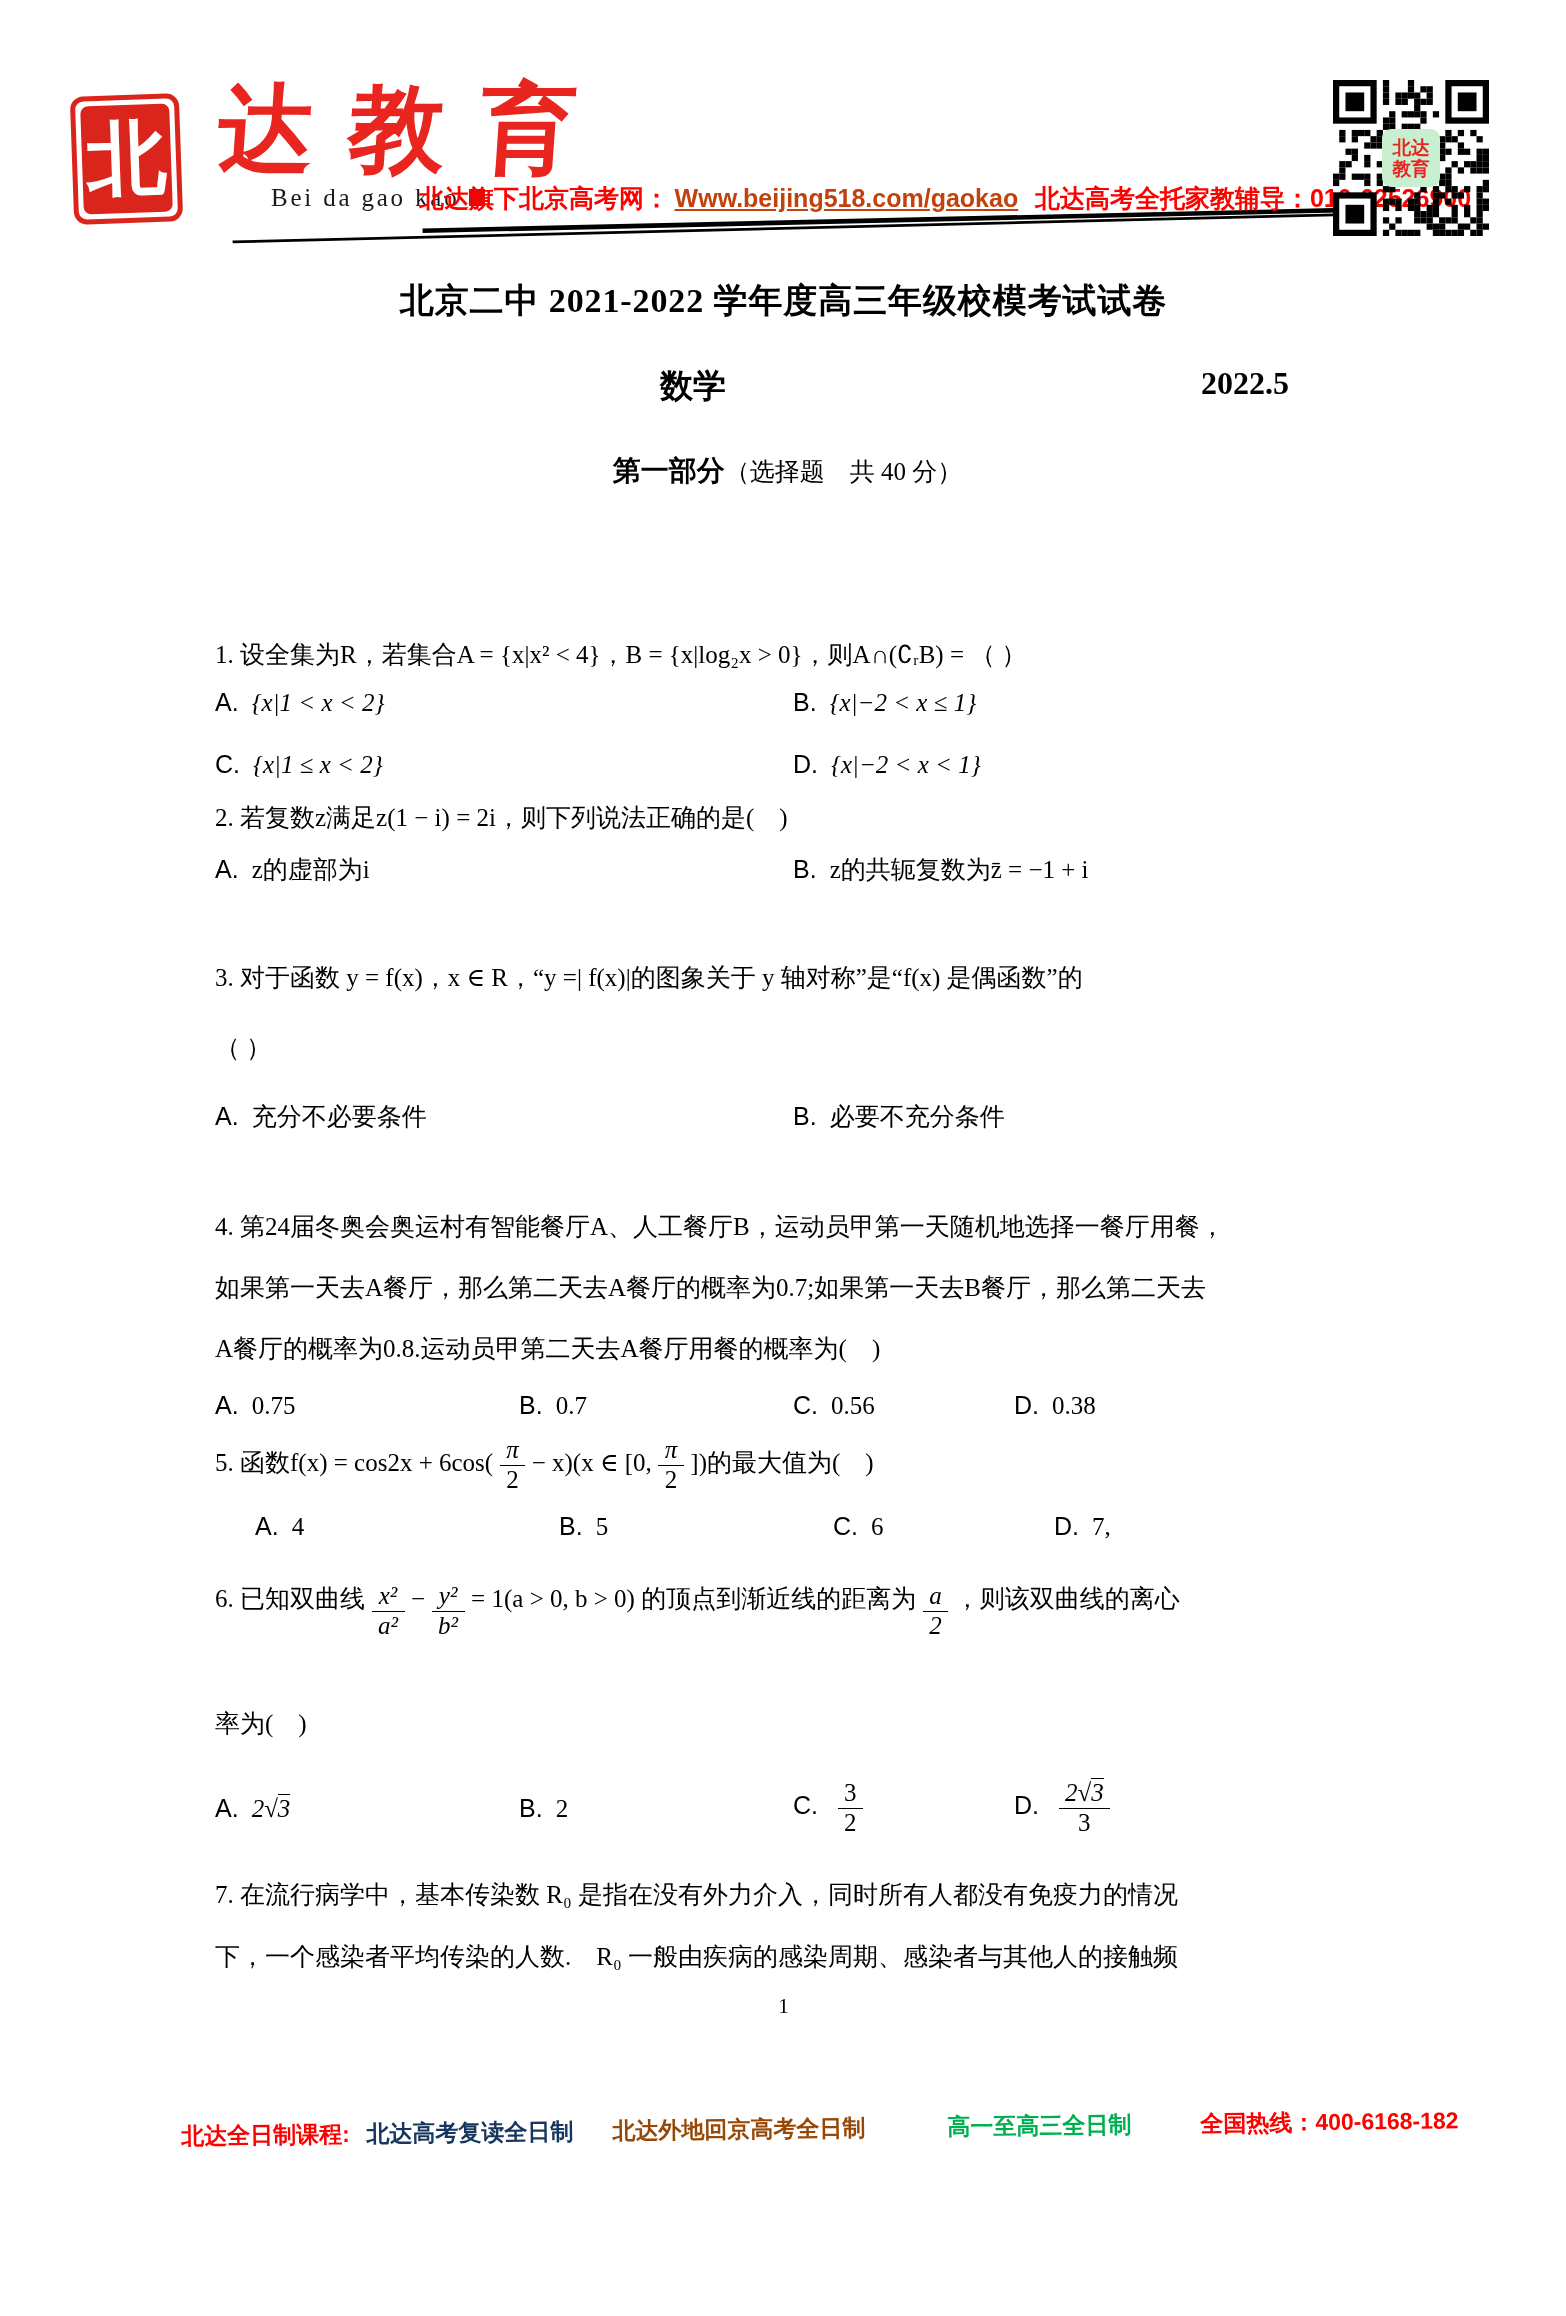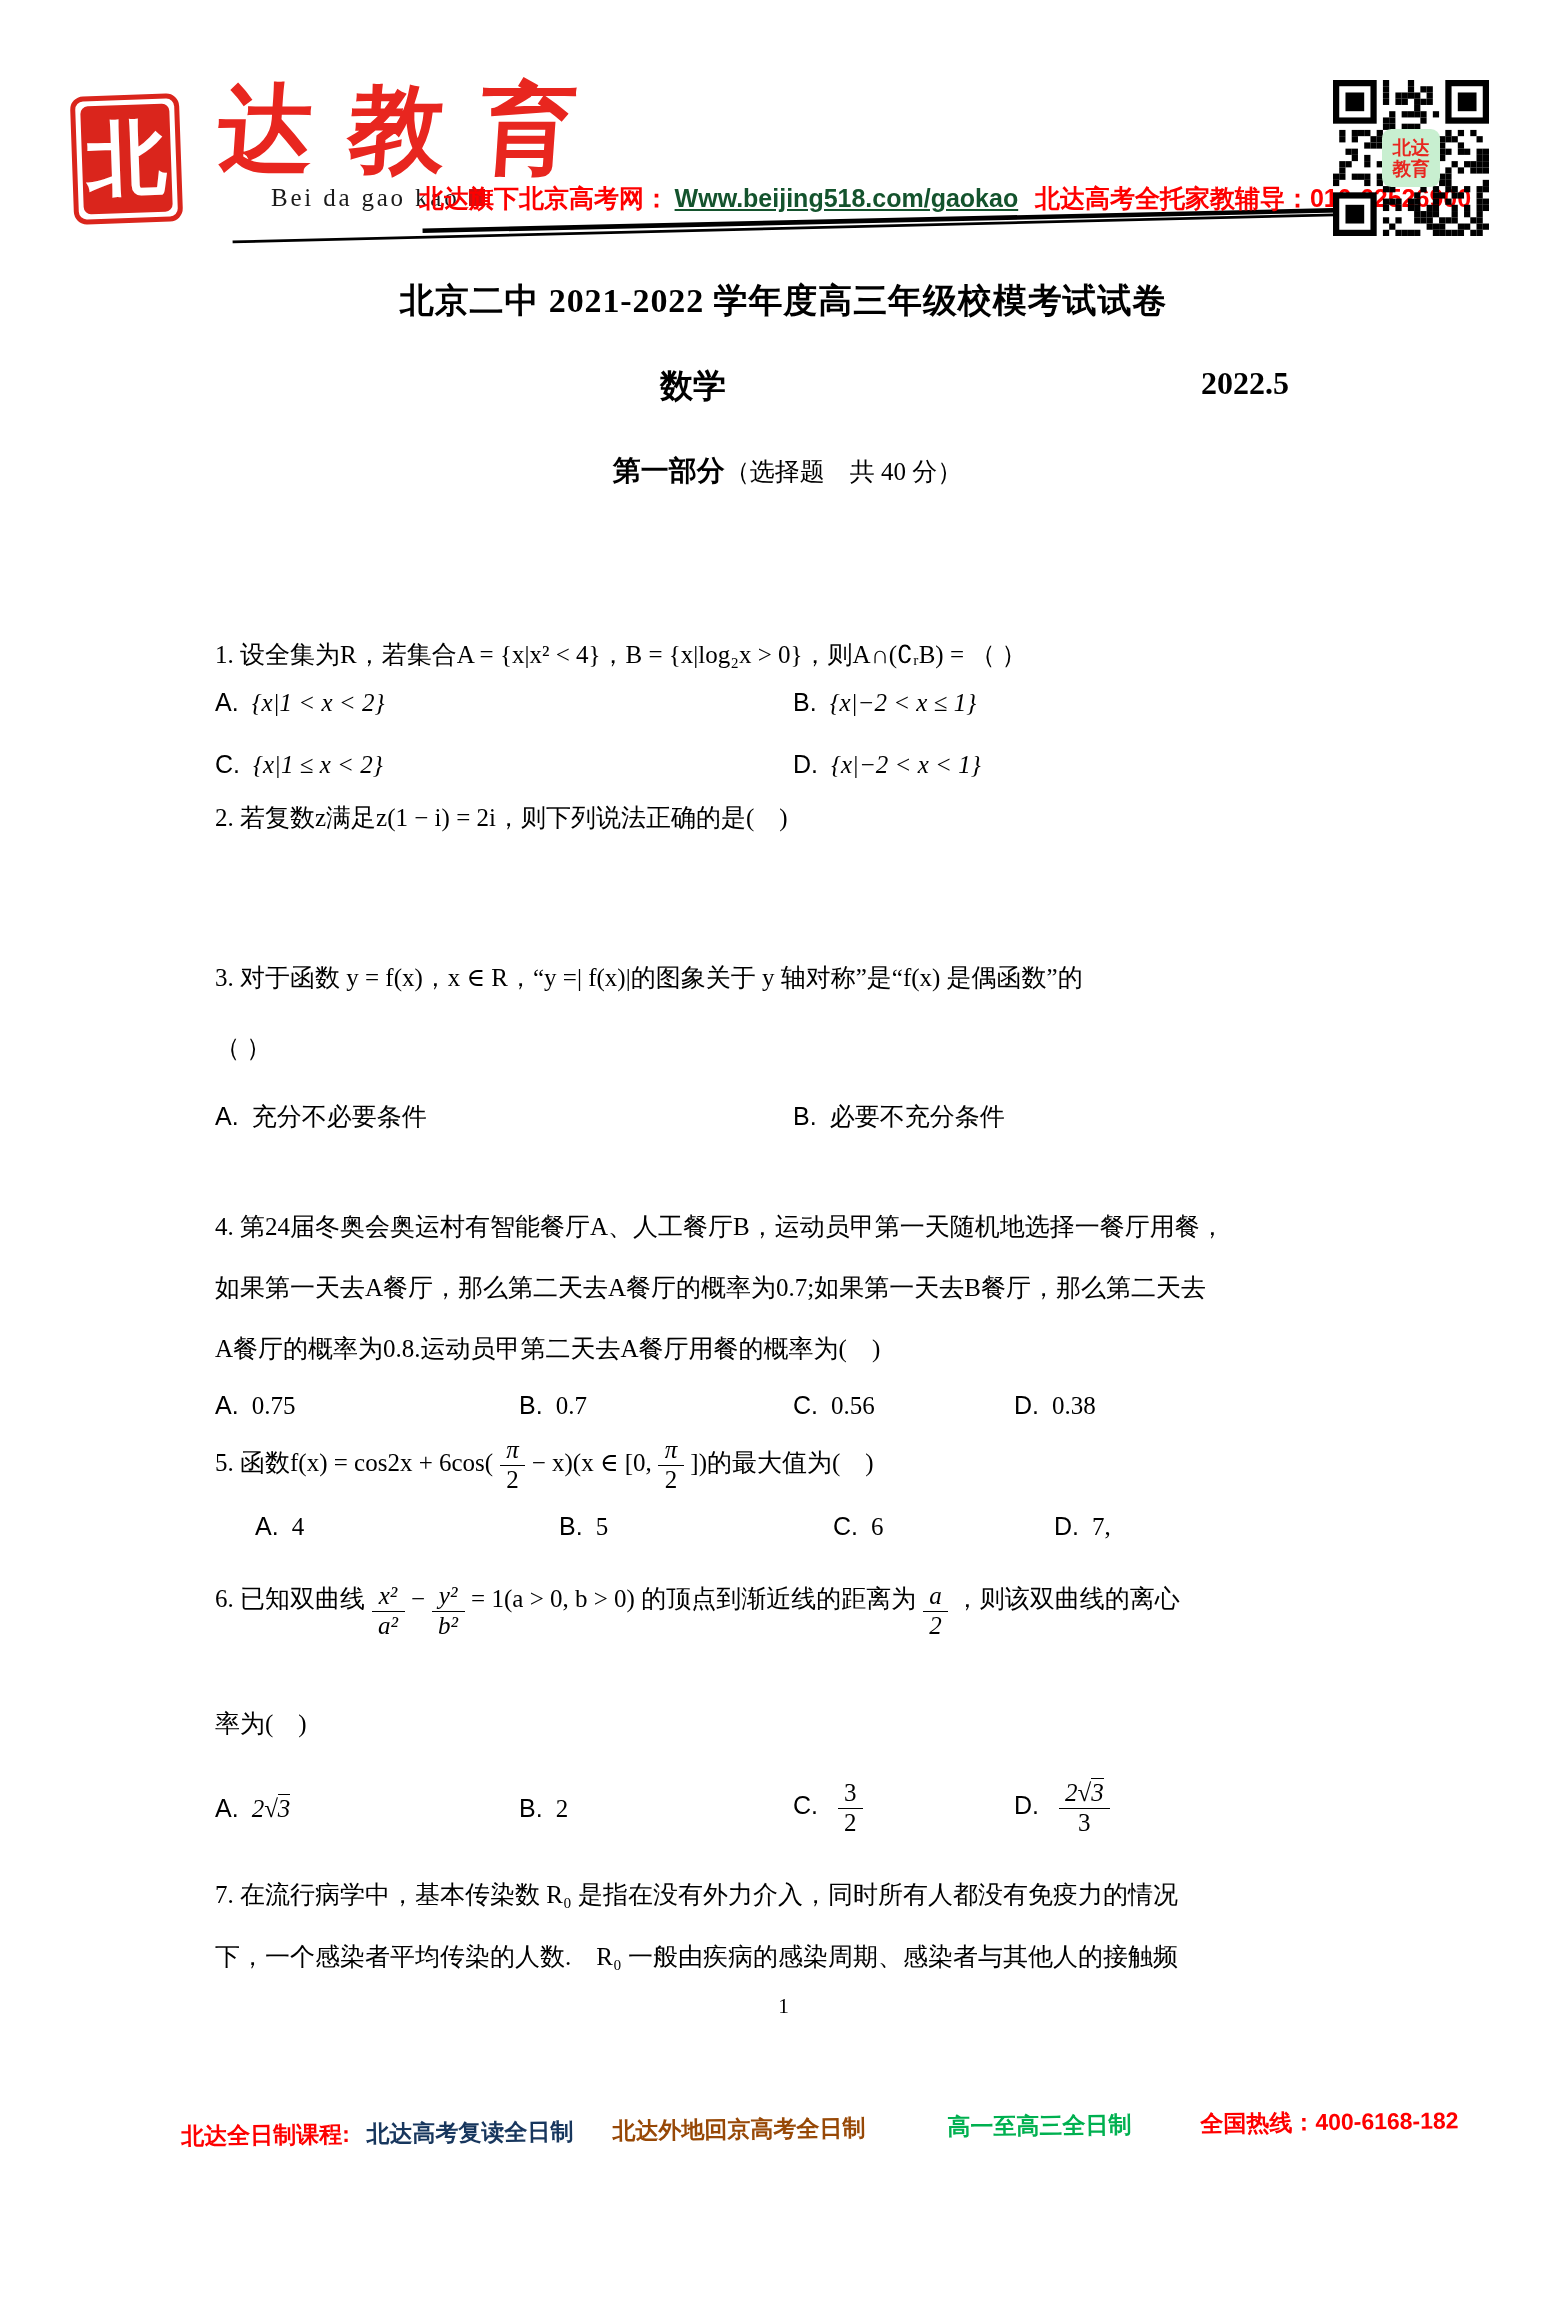--- a/index.html
+++ b/index.html
@@ -13,21 +13,21 @@
         display:flex;align-items:center;justify-content:center;
         color:#fff;font-weight:bold;font-size:80px;line-height:1;}
   .brand{position:absolute;left:218px;top:82px;font-size:96px;line-height:1;
         color:#e8261f;font-weight:900;letter-spacing:35px;transform:skewX(-4deg);white-space:nowrap;}
   .pinyin-row{position:absolute;left:271px;top:184px;font-size:25px;color:#1a1a1a;
         letter-spacing:2.8px;white-space:nowrap;}
   .pinyin-sq{display:inline-block;width:16.7px;height:16.7px;background:#cc1111;margin-left:9.3px;}
   .header-links{position:absolute;left:419px;top:182px;font-size:25px;white-space:nowrap;
         font-family:"Liberation Sans","DejaVu Sans",sans-serif;}
   .red-bold{color:#fe0000;font-weight:bold;}
-  .site-url{color:#14532d;text-decoration:underline;font-weight:bold;margin:0 16.7px 0 5.6px;}
+  .site-url{color:#c2410c;text-decoration:underline;font-weight:bold;margin:0 16.7px 0 5.6px;}
   .hdr-lines{position:absolute;left:0;top:0;width:1567px;height:278px;pointer-events:none;}
   .qr{position:absolute;left:1333px;top:80px;width:156px;height:156px;}
   .qr svg{position:absolute;left:0;top:0;}
   .qr-label{position:absolute;left:49px;top:49px;width:58px;height:58px;background:#c8efd0;
         border-radius:9.3px;display:flex;flex-direction:column;align-items:center;justify-content:center;
         font-size:18.6px;line-height:21.3px;color:#e8261f;font-weight:bold;}
   
   .title-main{position:absolute;left:0;top:278px;width:1567px;text-align:center;
         font-size:34px;font-weight:bold;letter-spacing:0.9px;}
   .subject-row{position:absolute;left:0;top:364px;width:1386px;text-align:center;
@@ -279,20 +279,24 @@
   <div class="content-abs opts2" style="top:686px;">
     <div class="opt"><span class="opt-label">A.</span><span class="mi">{x|1 &lt; x &lt; 2}</span></div>
     <div class="opt"><span class="opt-label">B.</span><span class="mi">{x|−2 &lt; x ≤ 1}</span></div>
   </div>
   <div class="content-abs opts2" style="top:748px;">
     <div class="opt"><span class="opt-label">C.</span><span class="mi">{x|1 ≤ x &lt; 2}</span></div>
     <div class="opt"><span class="opt-label">D.</span><span class="mi">{x|−2 &lt; x &lt; 1}</span></div>
   </div>
 
   <div class="content-abs" style="top:801px;">2.  若复数z满足z(1 − i) = 2i，则下列说法正确的是(　)</div>
+  <div class="content-abs opts2" style="top:853px;">
+    <div class="opt"><span class="opt-label">A.</span><span>z的虚部为i</span></div>
+    <div class="opt"><span class="opt-label">B.</span><span>z的共轭复数为z̄ = −1 + i</span></div>
+  </div>
 
   <div class="content-abs" style="top:961px;">3.   对于函数 y = f(x)，x ∈ R，“y =| f(x)|的图象关于 y 轴对称”是“f(x) 是偶函数”的</div>
   <div class="content-abs" style="top:1031px;">（  ）</div>
   <div class="content-abs opts2" style="top:1100px;">
     <div class="opt"><span class="opt-label">A.</span><span>充分不必要条件</span></div>
     <div class="opt"><span class="opt-label">B.</span><span>必要不充分条件</span></div>
   </div>
 
   <div class="content-abs" style="top:1210px;">4.  第24届冬奥会奥运村有智能餐厅A、人工餐厅B，运动员甲第一天随机地选择一餐厅用餐，</div>
   <div class="content-abs" style="top:1271px;">如果第一天去A餐厅，那么第二天去A餐厅的概率为0.7;如果第一天去B餐厅，那么第二天去</div>

